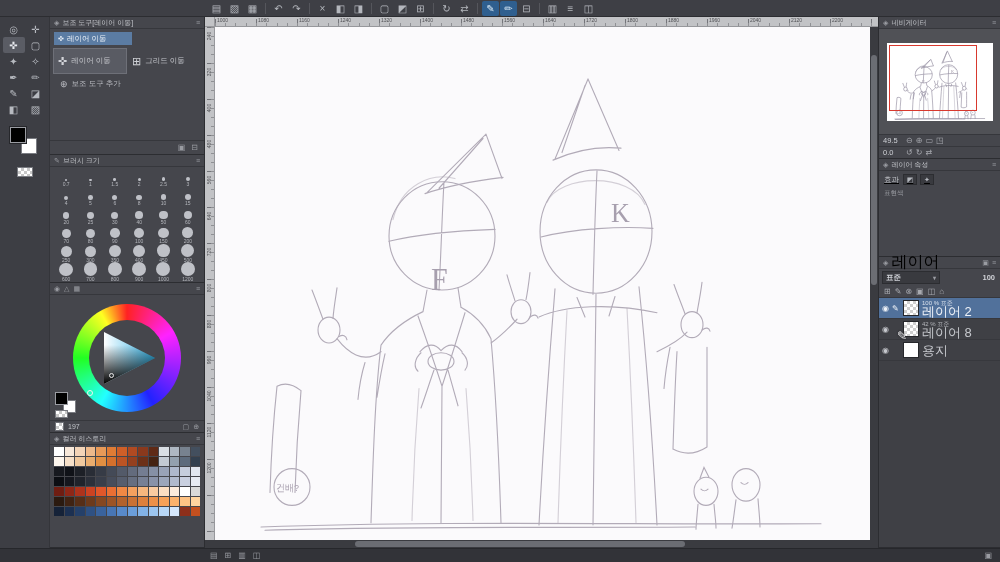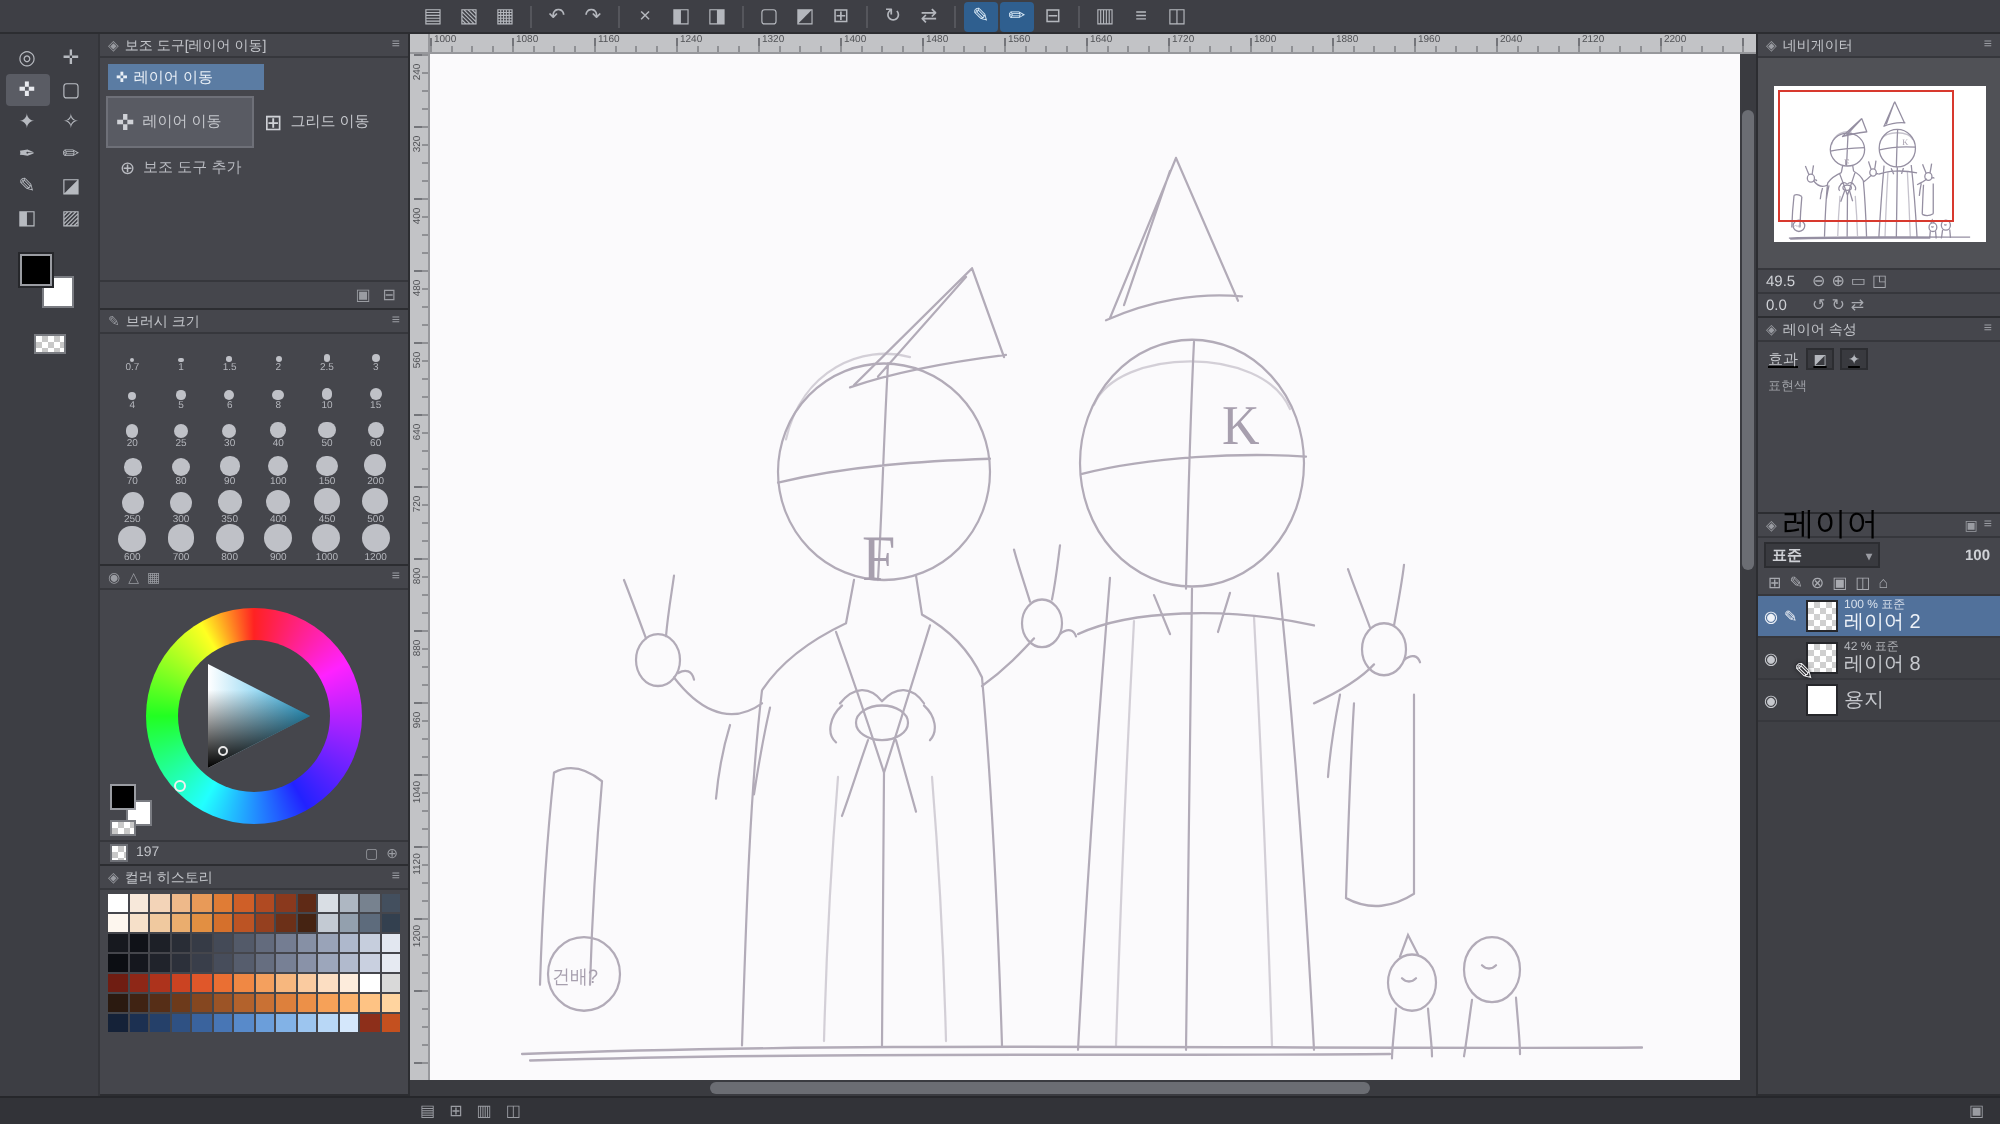--- a/index.html
+++ b/index.html
@@ -136,21 +136,21 @@
   .lki { font-size:8px; color:#a8aab0; }
   .layerlist { flex:1; background:#3f4045; }
   .lrow { height:21px; display:flex; align-items:center; gap:3px; padding:0 3px; border-bottom:1px solid #37383d; color:#c6c8cd; }
   .lrow.selected { background:#51719b; color:#eef2f8; }
   .eye { font-size:8px; }
   .penb { width:8px; font-size:8px; color:#f0f3f8; }
   .lthumb { width:16px; height:16px; border:1px solid #26272b; background:#fff; flex:none; }
   .lthumb.checker { background-image:conic-gradient(#cfcfcf 25%,#ffffff 0 50%,#cfcfcf 0 75%,#ffffff 0); background-size:6px 6px; }
   .ltxt { display:flex; flex-direction:column; min-width:0; }
   .linfo { font-size:6px; line-height:7px; opacity:.85; white-space:nowrap; }
-  .lname { font-size:10px; line-height:9px; white-space:nowrap; }
+  .lname { font-size:13px; line-height:9px; white-space:nowrap; }
 
   .statusbar { height:14px; background:#323338; border-top:1px solid #26272b; display:flex; align-items:center; gap:7px; padding:0 8px 0 210px; }
   .sic { font-size:8px; color:#9a9ca2; }
   .pencursor { position:absolute; left:897px; top:329px; font-size:12px; color:#f4f4f6; text-shadow:0 0 2px #1c1c20, 0 0 1px #1c1c20; z-index:20; }
 </style>
 </head>
 <body>
 
 <div class="app">
 

